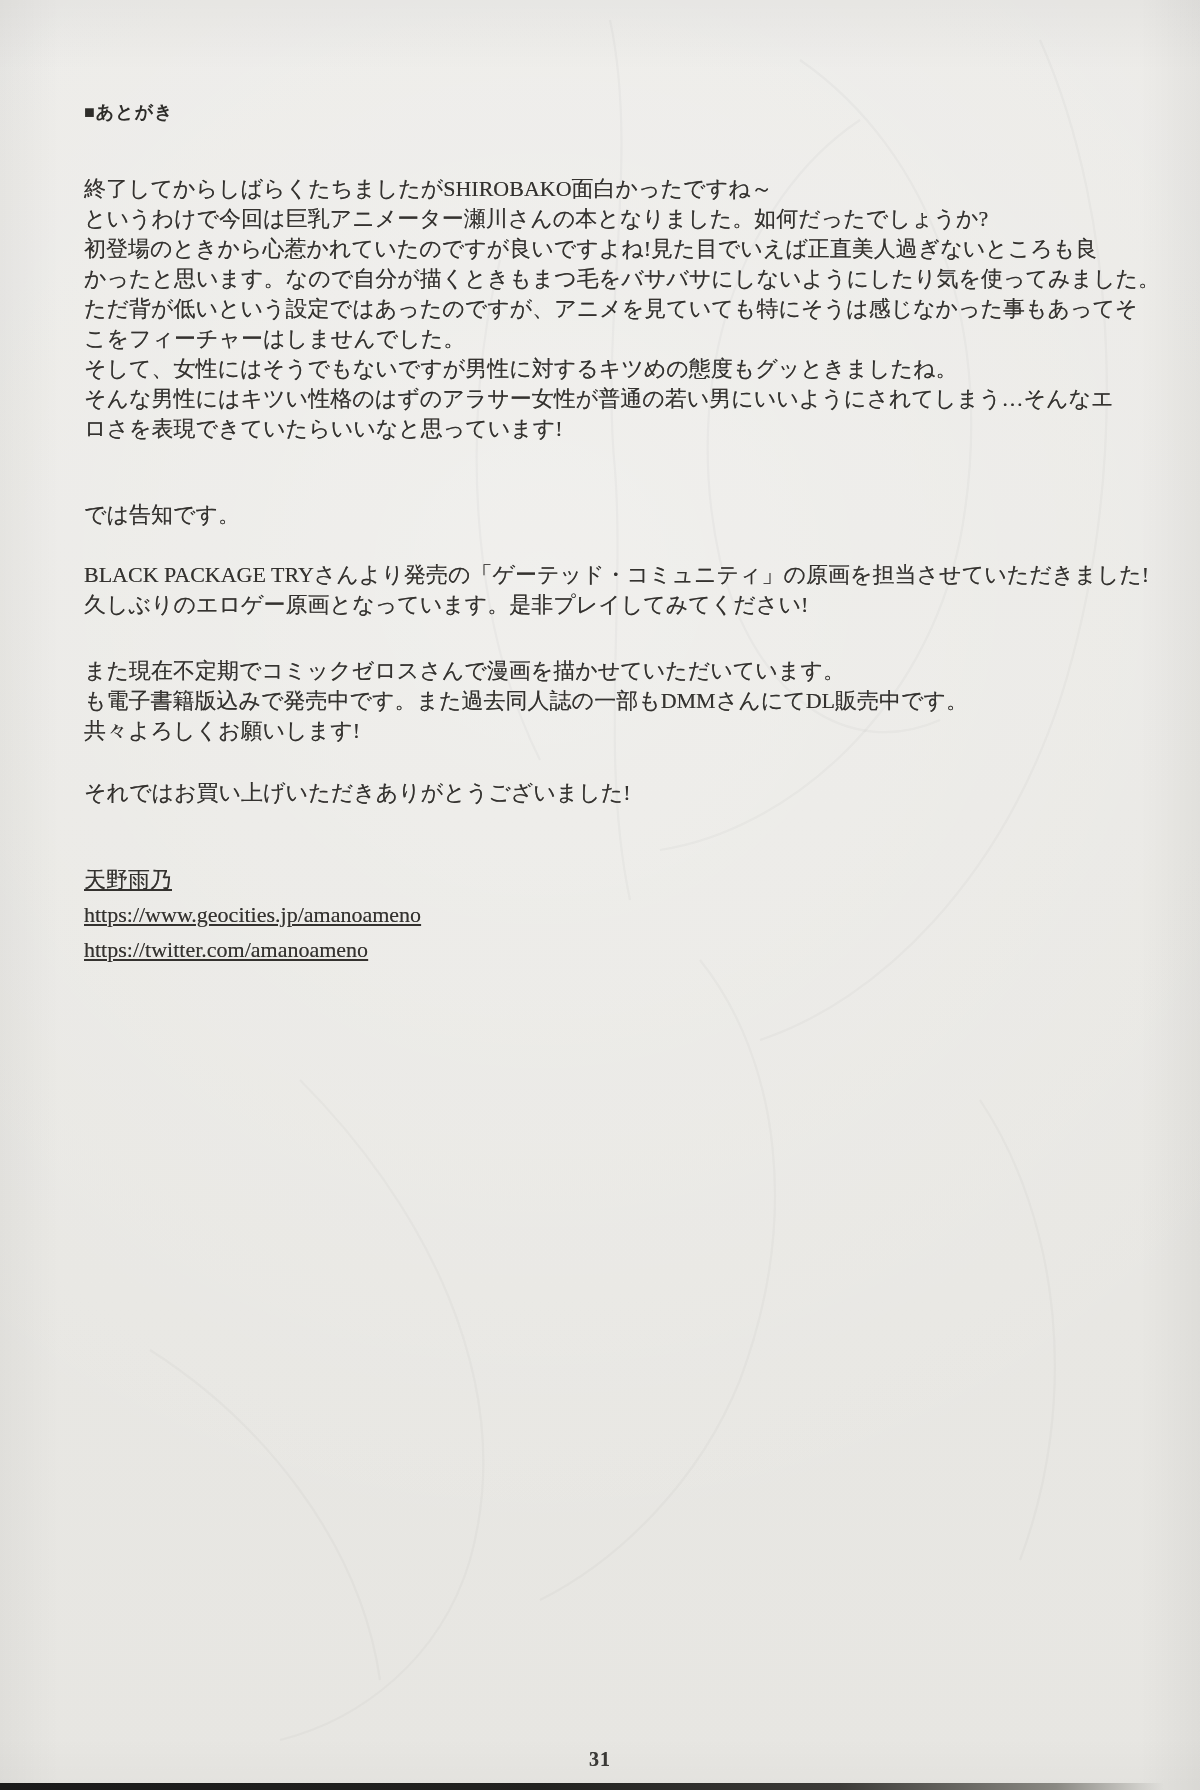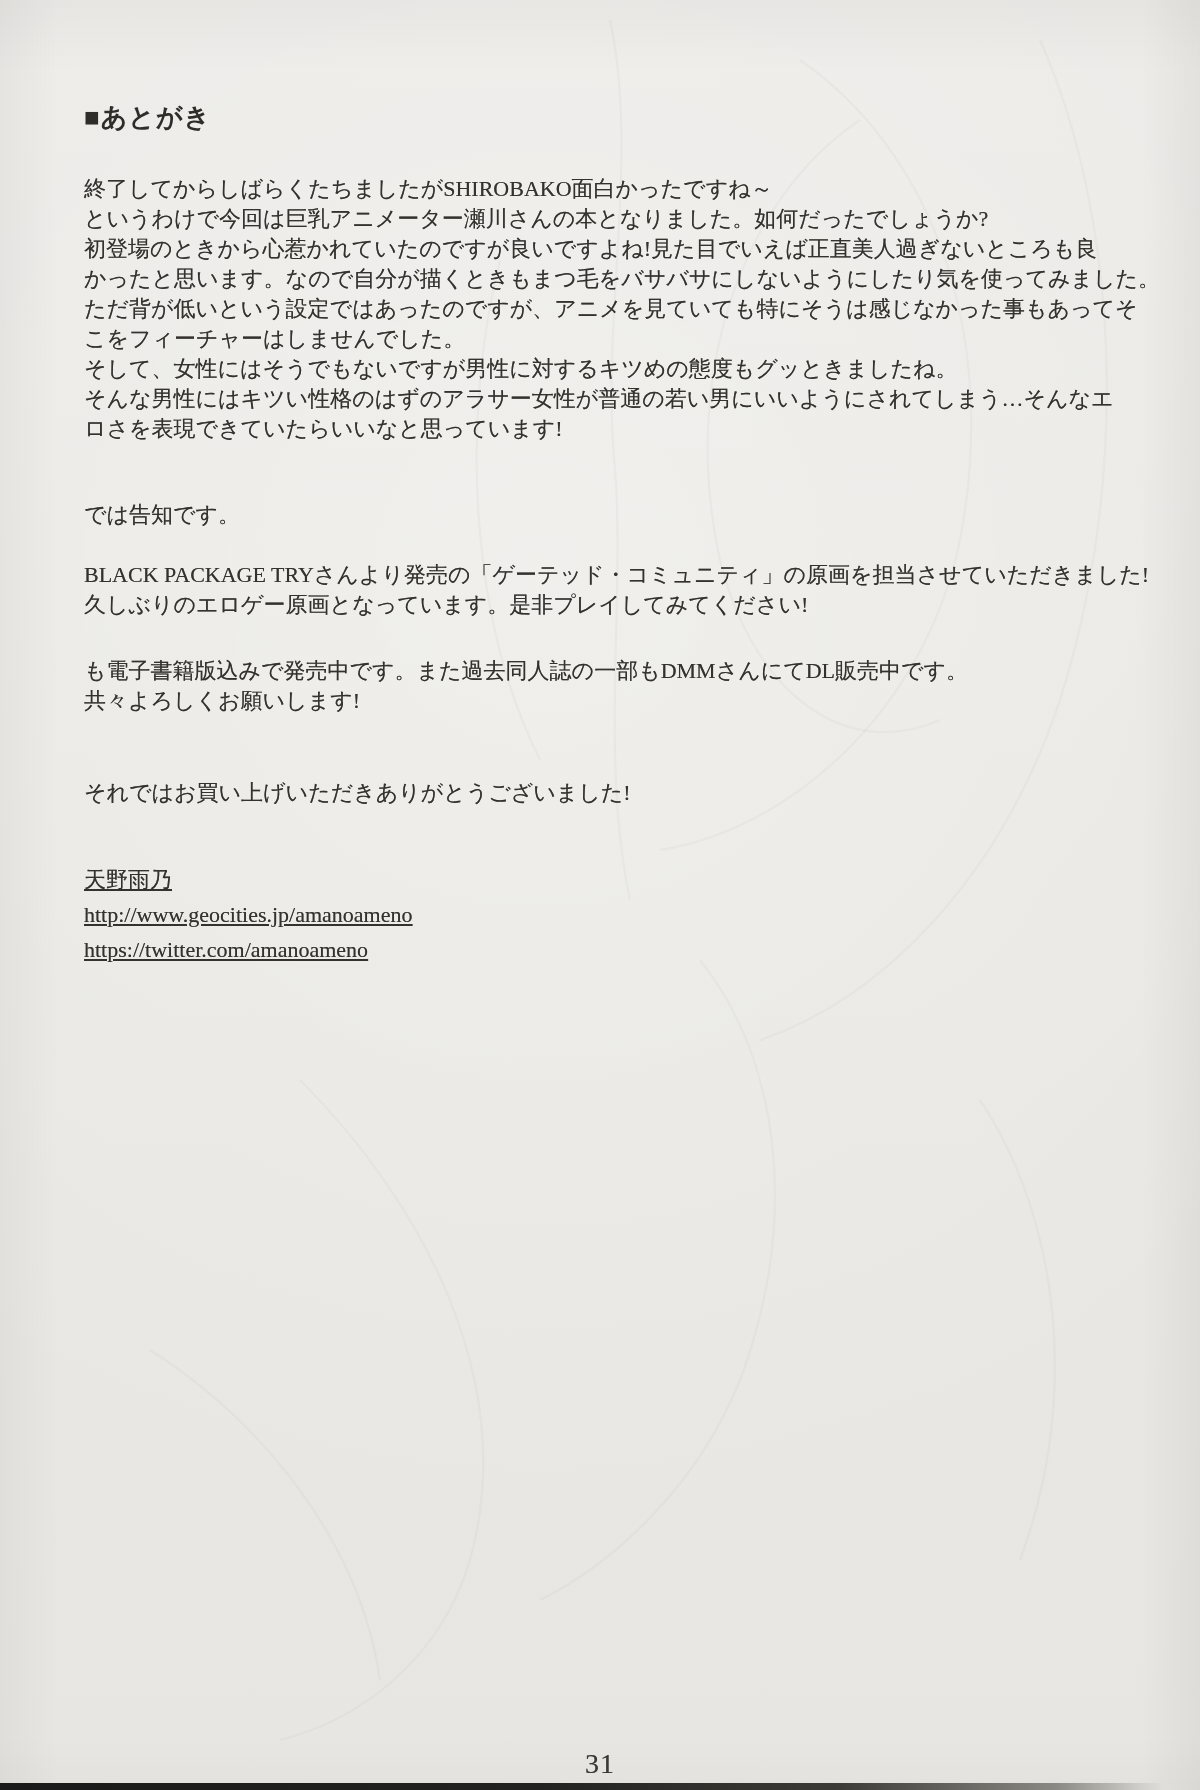--- a/index.html
+++ b/index.html
@@ -19,33 +19,33 @@
   .ghost path { fill:none; stroke:#84847a; stroke-width:2.2; opacity:0.055; }
   
   .vignette {
     content:""; position:absolute; inset:0; pointer-events:none;
     background:
       linear-gradient(90deg, rgba(0,0,0,0.035), rgba(0,0,0,0) 5%, rgba(0,0,0,0) 95%, rgba(0,0,0,0.045)),
       linear-gradient(180deg, rgba(0,0,0,0.03), rgba(0,0,0,0) 4%, rgba(0,0,0,0) 97%, rgba(0,0,0,0.02));
   }
   .block { position:absolute; left:84px; }
   .heading {
-    margin:0; font-size:26px; font-weight:bold; letter-spacing:1px;
+    margin:0; font-size:18px; font-weight:bold; letter-spacing:1px;
     color:#2e2d2a;
   }
   .line {
     white-space:pre; font-size:22px; line-height:30px;
     text-shadow:0 0 0.6px rgba(40,38,36,0.55);
   }
   .author-block .line { line-height:35px;text-decoration:underline; }
   .pagenum-wrap {
     position:absolute; left:0; right:0; top:1748px; text-align:center;
   }
   .pagenum {
-    font-size:28px; font-weight:normal; color:#3a3936; letter-spacing:1px;
+    font-size:20px; font-weight:bold; color:#3a3936; letter-spacing:1px;
     text-shadow:0 0 0.6px rgba(40,38,36,0.5);
     text-align:center;
   }
   .scan-edge {
     position:absolute; left:0; bottom:0; height:7px; width:100%;
     background:linear-gradient(90deg,
       #1a1a1a 0%, #222220 45%, #3c3b38 70%, #8a8983 88%, rgba(231,230,226,0) 97%);
   }
 </style>
 </head>
@@ -84,31 +84,32 @@
   <div class="block" style="top:500px">
     <div class="line">では告知です。</div>
   </div>
 
   <div class="block" style="top:560px">
     <div class="line">BLACK PACKAGE TRYさんより発売の「ゲーテッド・コミュニティ」の原画を担当させていただきました!</div>
     <div class="line">久しぶりのエロゲー原画となっています。是非プレイしてみてください!</div>
   </div>
 
   <div class="block" style="top:656px">
+    <div class="line">また現在不定期でコミックゼロスさんで漫画を描かせていただいています。</div>
     <div class="line">も電子書籍版込みで発売中です。また過去同人誌の一部もDMMさんにてDL販売中です。</div>
     <div class="line">共々よろしくお願いします!</div>
   </div>
 
   <div class="block" style="top:778px">
     <div class="line">それではお買い上げいただきありがとうございました!</div>
   </div>
 
   <div class="block author-block" style="top:862px">
     <div class="line">天野雨乃</div>
-    <div class="line">http://www.geocities.jp/amanoameno</div>
+    <div class="line">https://www.geocities.jp/amanoameno</div>
     <div class="line">https://twitter.com/amanoameno</div>
   </div>
 
   <div class="pagenum-wrap">
     <span class="pagenum">31</span>
   </div>
 
   <div class="scan-edge"></div>
 
 </div>

